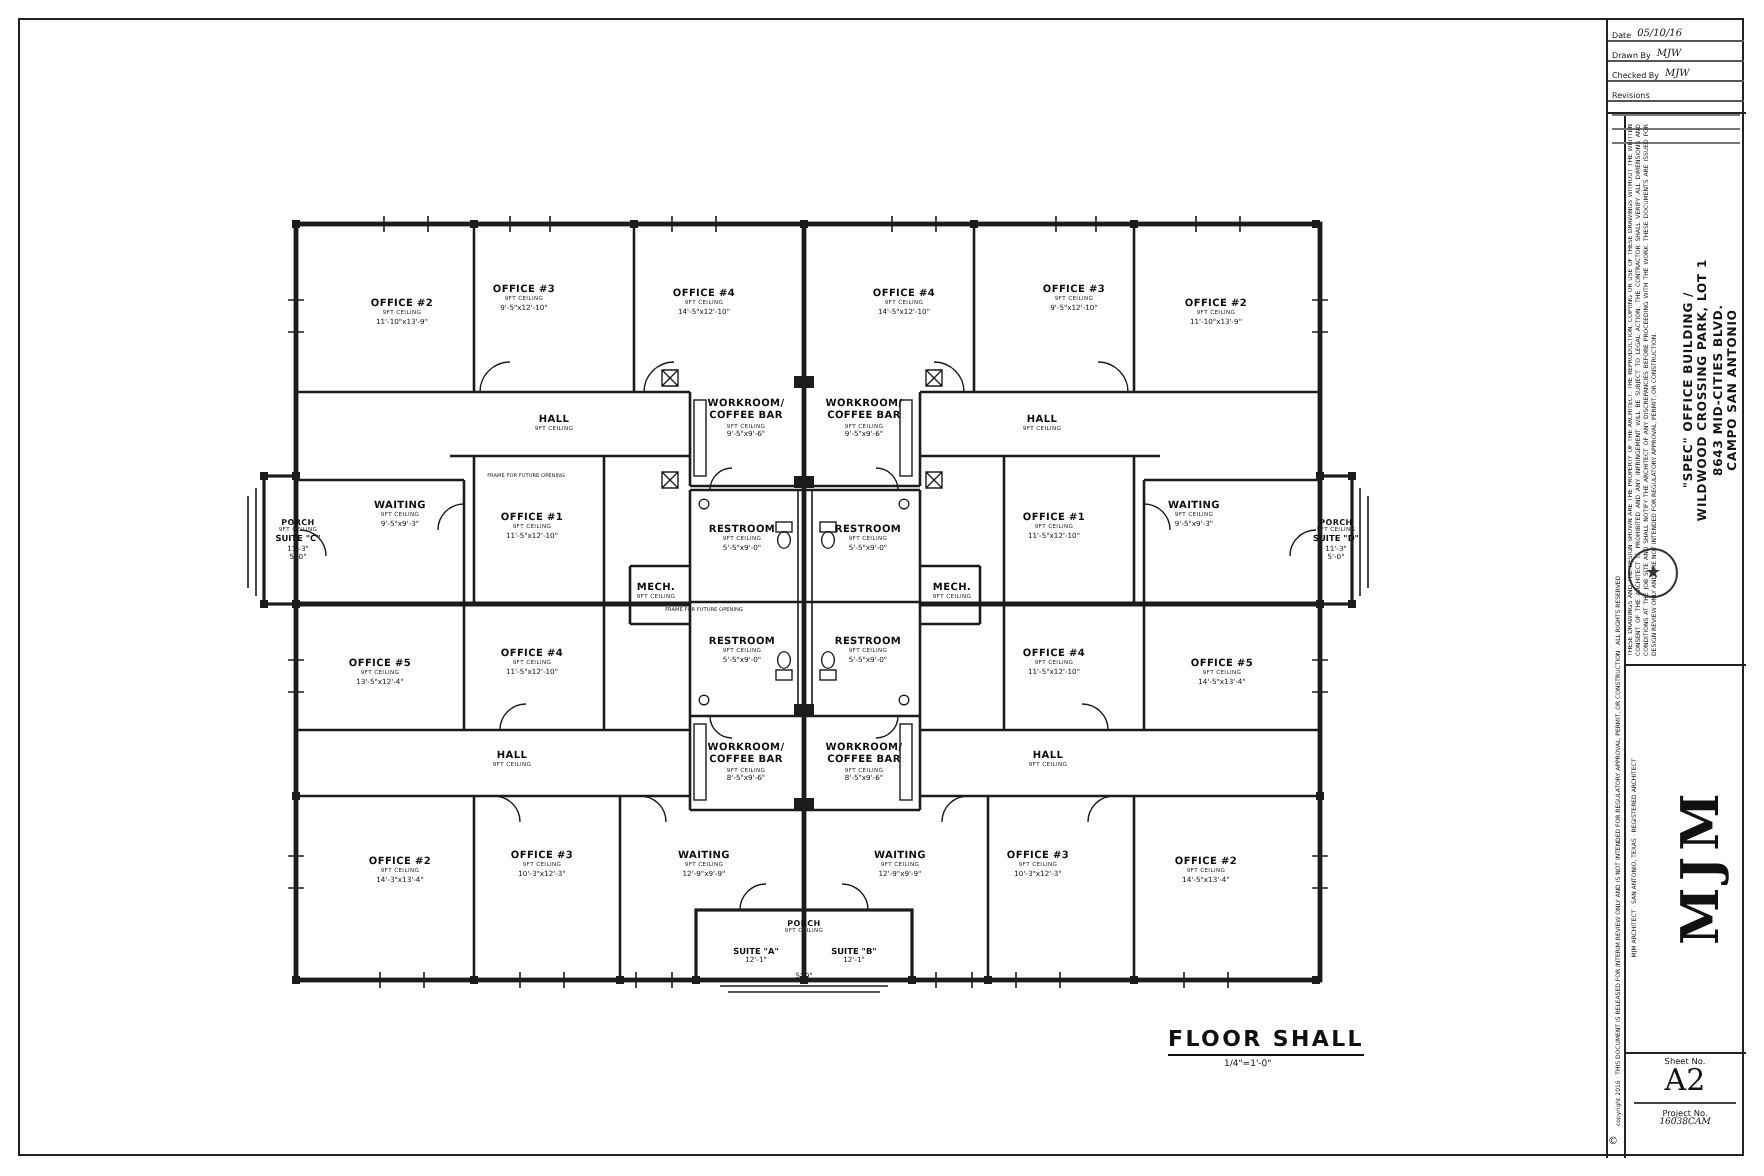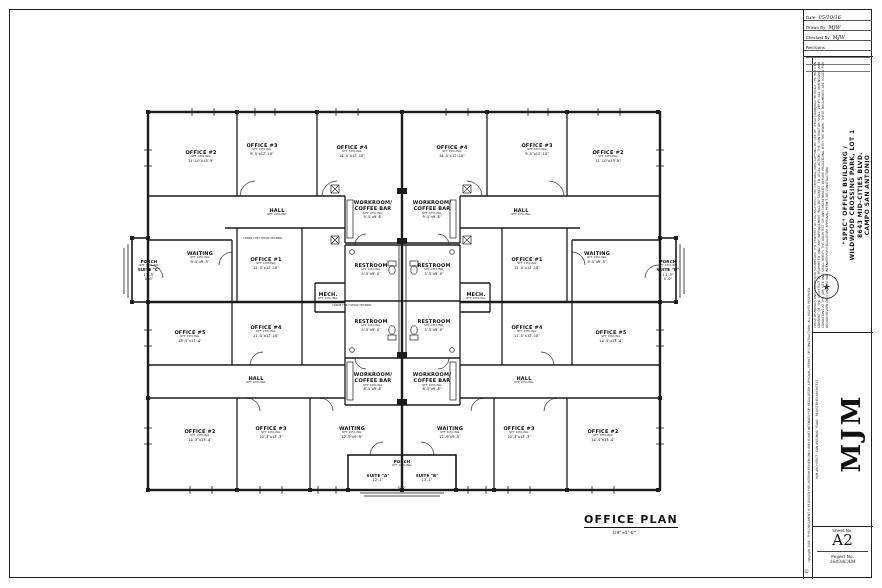--- a/index.html
+++ b/index.html
@@ -272,21 +272,21 @@
       <div class="rs">SUITE "B"</div>
       <div class="rd">12'-1"</div>
     </div>
   <div class="room" style="left:402px;top:488px">
       <div class="rd">5'-0"</div>
     </div>
 
   <div class="note" style="left:263px;top:238px">FRAME FOR FUTURE OPENING</div>
   <div class="note" style="left:352px;top:305px">FRAME FOR FUTURE OPENING</div>
 
-  <div class="fp-title">OFFICE PLAN</div>
+  <div class="fp-title">FLOOR SHALL</div>
   <div class="fp-scale">1/4"=1'-0"</div>
 
   <div class="vline" style="left:803px;top:9px;height:570px"></div>
   <div class="vline" style="left:812px;top:56px;height:523px"></div>
   <div class="hline" style="left:803px;top:56px;width:70px"></div>
   <div class="hline" style="left:812px;top:332px;width:61px"></div>
   <div class="hline" style="left:812px;top:526px;width:61px"></div>
 
   <div class="infobox">
     <div class="tb-row">

